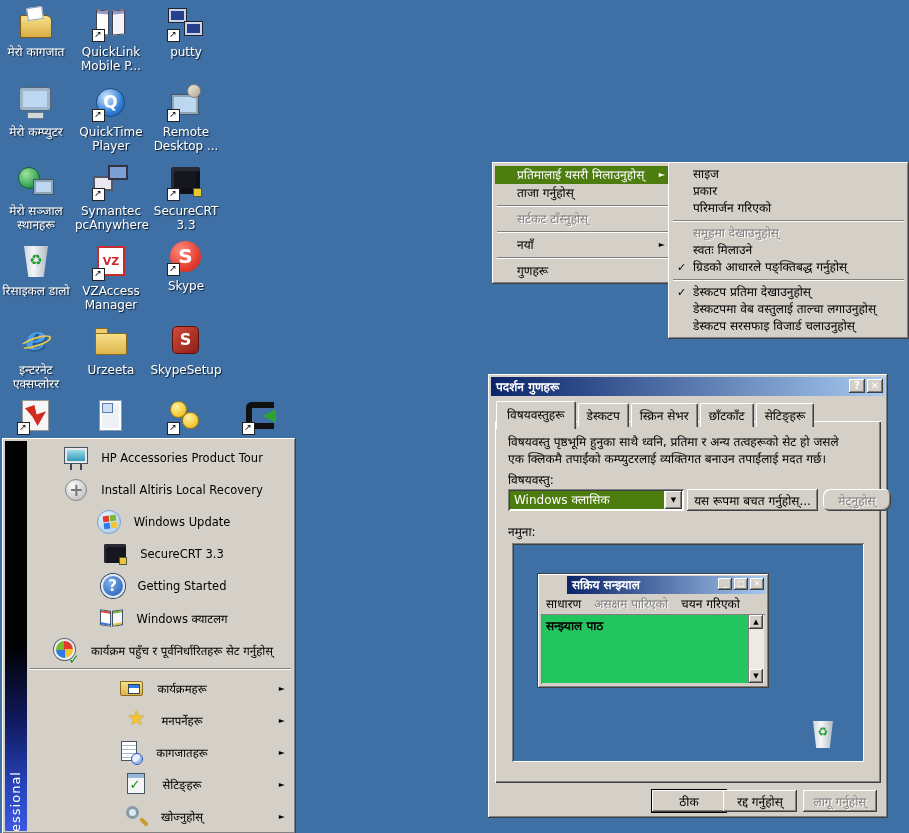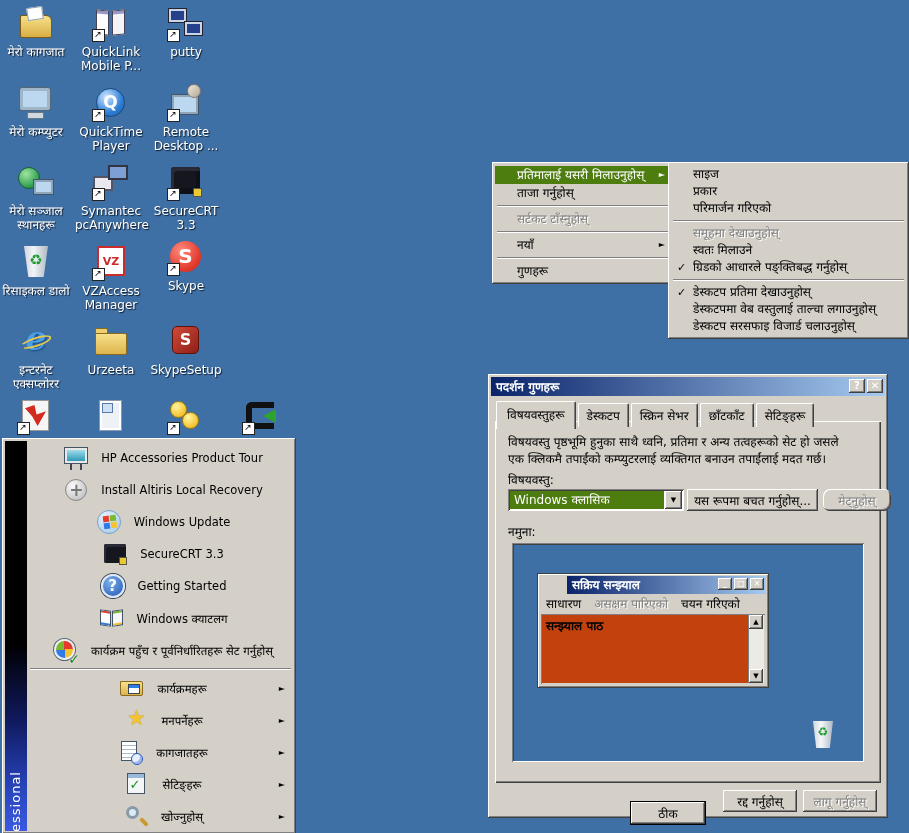--- a/index.html
+++ b/index.html
@@ -88,21 +88,21 @@
   .combo{position:absolute;left:13px;top:68px;width:176px;height:22px;background:#fff;box-shadow:inset 1px 1px 0 #808080,inset -1px -1px 0 #fff,inset 2px 2px 0 #404040;}
   .combo-field{position:absolute;left:2px;top:2px;right:20px;bottom:2px;background:#4d7c0f;color:#fff;padding:1px 4px;line-height:16px;white-space:nowrap;overflow:hidden;}
   .combo-btn{position:absolute;right:2px;top:2px;bottom:2px;width:17px;font-size:7px;}
 
   .preview{position:absolute;left:17px;top:122px;width:352px;height:219px;background:#3E6FA5;box-shadow:inset 1px 1px 0 #808080,inset -1px -1px 0 #fff,inset 2px 2px 0 #404040;}
   .sw{position:absolute;left:26px;top:31px;width:230px;height:113px;background:#D4D0C8;box-shadow:0 0 0 1px #404040,inset 1px 1px 0 #fff,inset -1px -1px 0 #808080;}
   .sw-title{position:absolute;left:2px;top:2px;right:2px;height:18px;background:linear-gradient(90deg,#0A246A,#A6CAF0);color:#fff;font-weight:bold;font-size:12px;line-height:18px;padding-left:5px;box-sizing:border-box;margin-left:27px;}
   .sw-btns{position:absolute;right:2px;top:2px;display:flex;gap:2px;}
   .sw-btn{width:14px;height:12px;font-size:8px;font-weight:bold;line-height:10px;}
   .sw-menu{position:absolute;left:3px;top:22px;right:3px;height:17px;display:flex;gap:13px;padding-left:5px;line-height:17px;}
-  .sw-body{position:absolute;left:3px;top:40px;right:3px;bottom:3px;background:#c2410c;box-shadow:inset 1px 1px 0 #808080,inset -1px -1px 0 #D4D0C8;}
+  .sw-body{position:absolute;left:3px;top:40px;right:3px;bottom:3px;background:#22c55e;box-shadow:inset 1px 1px 0 #808080,inset -1px -1px 0 #D4D0C8;}
   .sw-text{position:absolute;left:5px;top:3px;font-weight:bold;}
   .sw-scroll{position:absolute;right:1px;top:1px;bottom:1px;width:15px;background:#ECEAE4;border-left:1px solid #808080;}
   .sw-sbtn{position:absolute;left:0;width:14px;height:14px;font-size:7px;}
   .p-recycle{position:absolute;left:296px;top:176px;width:30px;height:32px;}
   .p-recycle::before{content:"";position:absolute;left:5px;top:2px;width:20px;height:27px;background:linear-gradient(90deg,#cfd6dd,#f5f8fa 40%,#aeb8c2);clip-path:polygon(0 0,100% 0,84% 100%,16% 100%);}
   .p-recycle::after{content:"♻";position:absolute;left:5px;top:6px;width:20px;color:#1f9d2f;font-size:12px;text-align:center;}
   .dlg-btn{position:absolute;top:416px;width:74px;height:22px;}
 
   
   #startmenu{position:absolute;left:2px;top:438px;width:294px;height:396px;z-index:35;}
@@ -378,21 +378,21 @@
           <div class="sw-scroll">
             <span class="btn sw-sbtn" style="top:0;">▲</span>
             <span class="btn sw-sbtn" style="bottom:0;">▼</span>
           </div>
         </div>
       </div>
       <div class="p-recycle"></div>
     </div>
   </div>
 
-  <div class="btn btn-default dlg-btn" style="left:143px;margin-top:12px;">
+  <div class="btn btn-default dlg-btn" style="left:164px;">
       <span>ठीक</span>
     </div>
   <div class="btn dlg-btn" style="left:235px;">
       <span>रद्द गर्नुहोस्</span>
     </div>
   <div class="btn dis dlg-btn" style="left:315px;">
       <span>लागू गर्नुहोस्</span>
     </div>
 </div>
 

